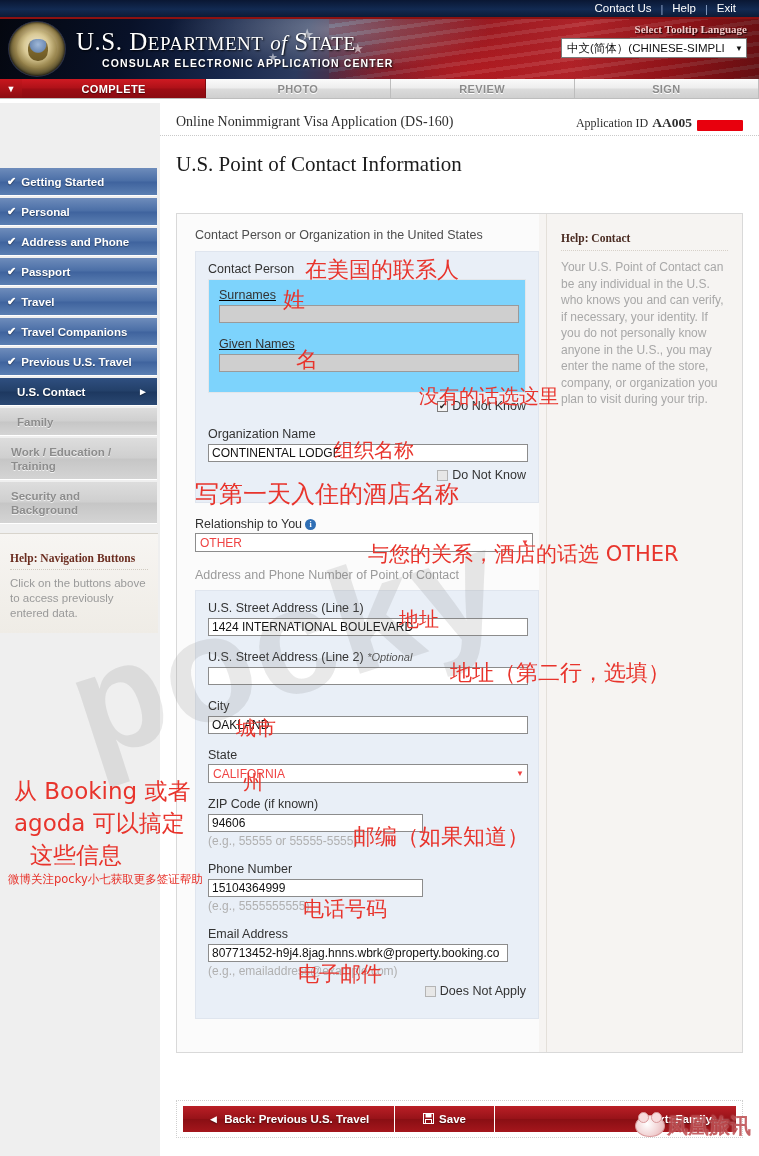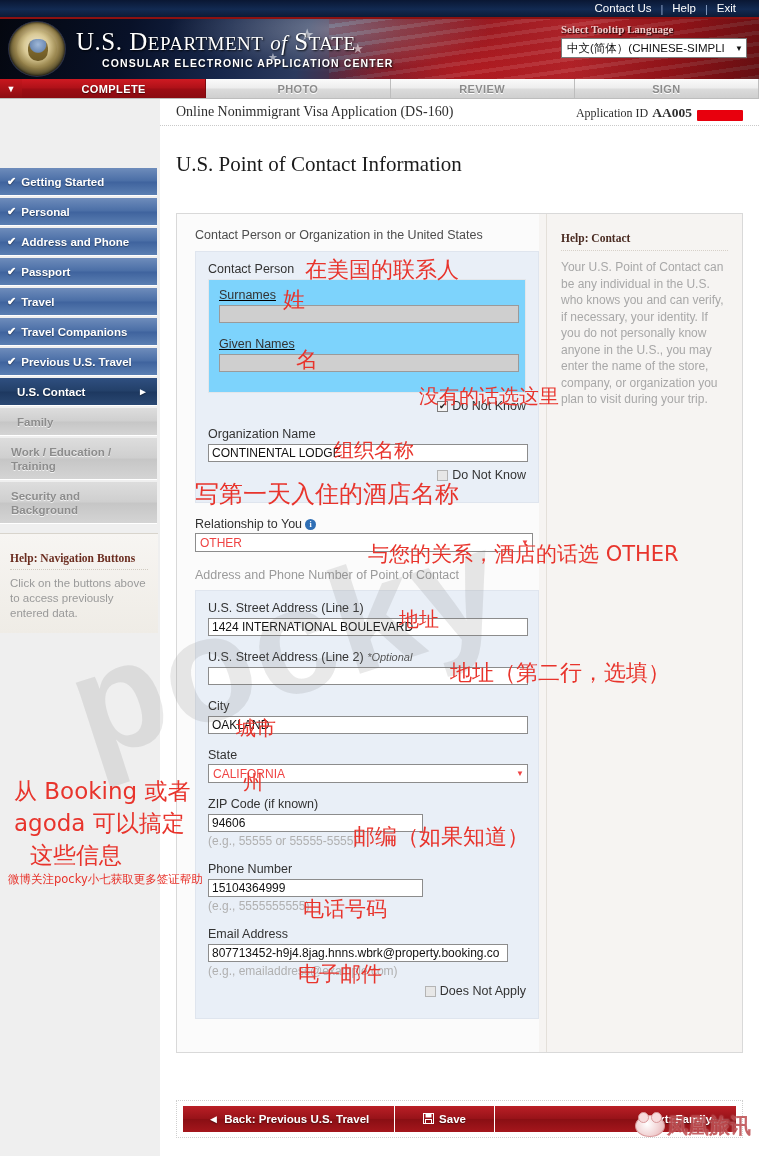--- a/index.html
+++ b/index.html
@@ -73,21 +73,21 @@
   }
   .brand .l1{ font-size:25px; letter-spacing:.5px; white-space:nowrap; }
   .brand .l1 .sm{ font-size:19px; }
   .brand .l1 .it{ font-style:italic; font-size:21px; }
   .brand .l2{
     font-family:"Liberation Sans", sans-serif;
     font-size:10.5px; font-weight:bold; letter-spacing:1.1px;
     margin-top:1px; margin-left:26px; white-space:nowrap;
   }
   .langbox{
-    position:absolute; right:12px; top:4px; text-align:left;
+    position:absolute; right:12px; top:4px; text-align:right;
   }
   .langlabel{
     font-family:"Liberation Serif", serif;
     color:#f3c9c9; font-size:11px; font-weight:bold;
     text-shadow:1px 1px 1px rgba(0,0,0,.8);
     margin-bottom:3px;
   }
   .langsel{
     width:186px; height:20px; background:#ffffff;
     border:1px solid #7a7a7a;
@@ -119,20 +119,21 @@
     color:#ffffff; text-shadow:0 1px 1px rgba(0,0,0,.5);
     background:linear-gradient(to bottom,#cf1a22 0%,#ae1118 48%,#9d0d14 52%,#8a0b11 100%);
     border-right:1px solid #7d0a0f;
   }
 
   
   .appbar{
     position:relative; height:27px; width:759px;
     background:#ffffff;
     border-bottom:1px dotted #c9c9c9;
+    margin-top:10px;
   }
   .appbar .leftpad{
     position:absolute; left:0; top:0; width:160px; height:27px;
     background:#efefef;
   }
   .appbar .title{
     position:absolute; left:176px; top:5px;
     font-family:"Liberation Serif", serif; font-size:14px; color:#2e2e2e;
   }
   .appbar .appid{

